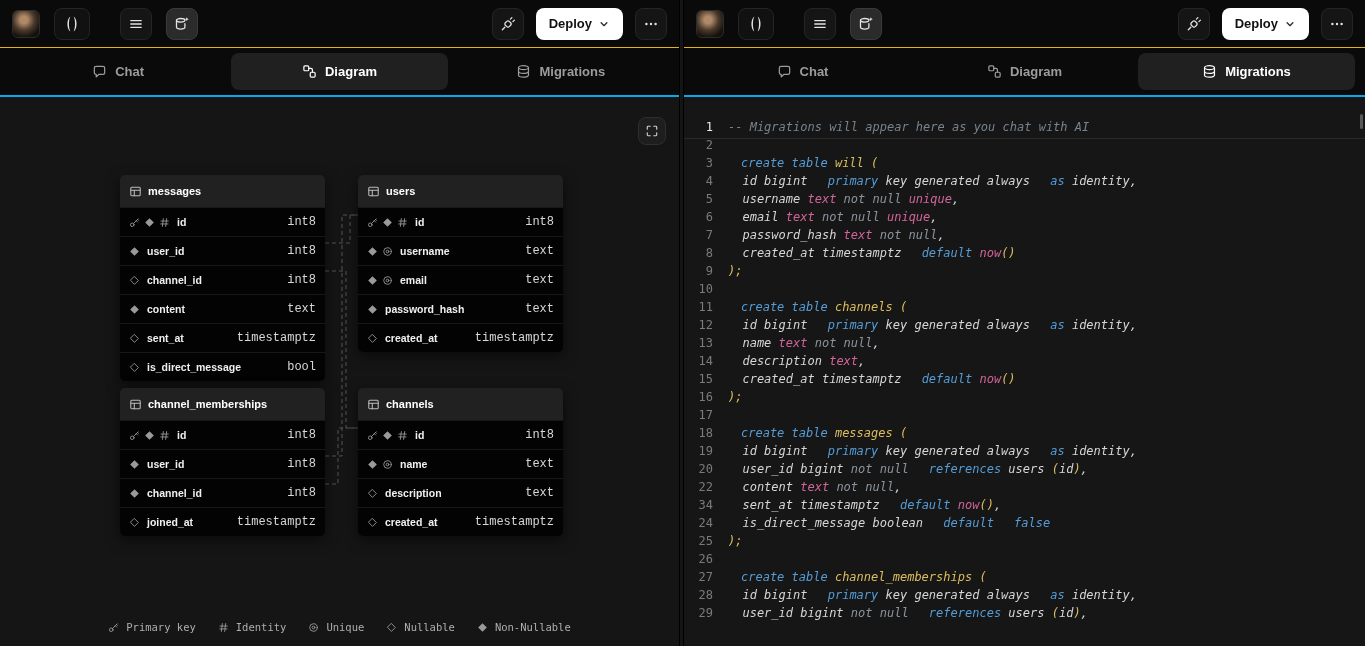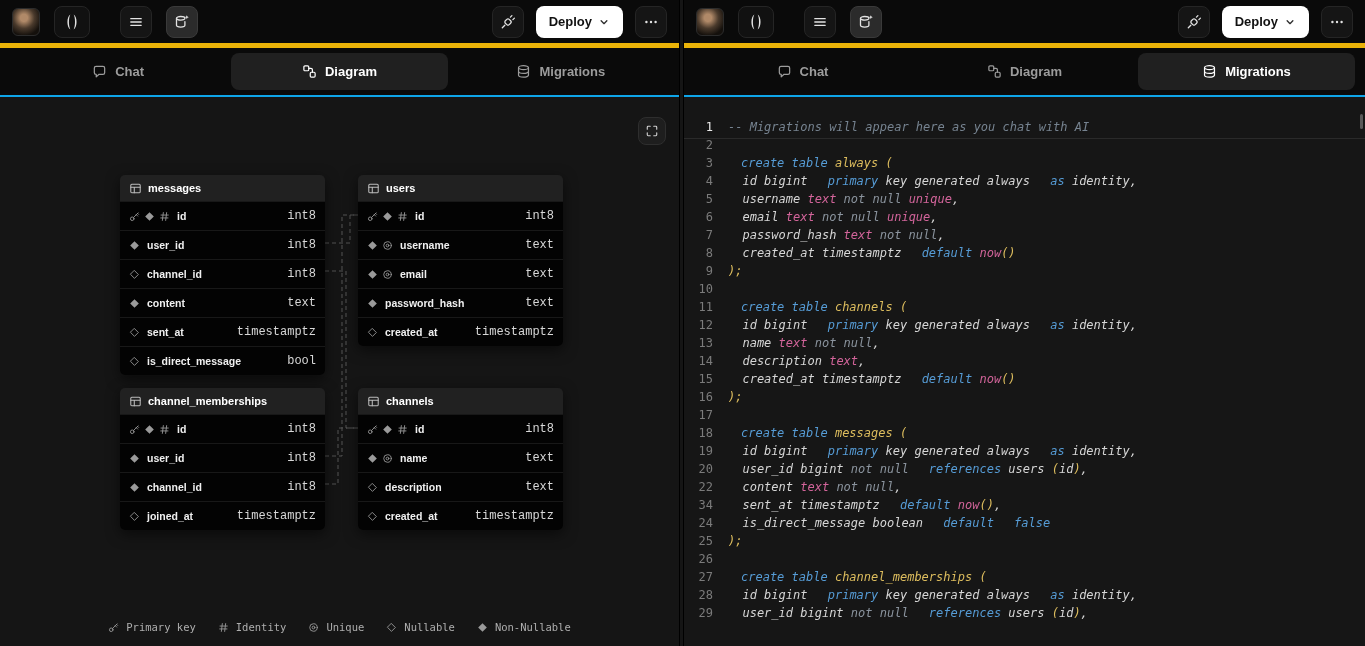--- a/index.html
+++ b/index.html
@@ -4,21 +4,21 @@
 <style>
   html,body{margin:0;padding:0;background:#000;}
   body{width:1365px;height:646px;overflow:hidden;font-family:"Liberation Sans",sans-serif;-webkit-font-smoothing:antialiased;}
   .root{display:flex;width:1365px;height:646px;}
   .panel{display:flex;flex-direction:column;background:#0a0a0a;}
   .panel-left{width:680px;}
   .panel-right{width:682px;}
   .divider{width:3px;background:#151515;border-left:1px solid #000;border-right:1px solid #000;}
 
   
-  .topbar{height:48px;flex:none;display:flex;align-items:center;padding:0 12px;background:#0a0a0a;border-bottom:5px solid #eab308;box-sizing:border-box;}
+  .topbar{height:48px;flex:none;display:flex;align-items:center;padding:0 12px;background:#0a0a0a;border-bottom:1px solid #eab308;box-sizing:border-box;}
   .avatar{width:26px;height:26px;border-radius:6px;margin-right:14px;flex:none;cursor:pointer;
     background:radial-gradient(circle at 42% 34%,#b08968 16%,#4a3a2c 46%,#14100c 78%);border:1px solid #2c2c2c;}
   .icon-btn{width:32px;height:32px;flex:none;border-radius:8px;background:#151515;border:1px solid #252525;color:#e3e3e3;
     display:flex;align-items:center;justify-content:center;cursor:pointer;padding:0;}
   .logo-btn{width:36px;margin-right:30px;background:#111;}
   .menu-btn{margin-right:14px;}
   .sparkle-btn{background:#2b2b2b;border-color:#3a3a3a;}
   .spacer{flex:1;}
   .connect-btn{margin-right:12px;}
   .deploy-btn{height:32px;border:none;border-radius:8px;background:var(--deploy-bg,#fff);color:var(--deploy-text,#111);
@@ -31,21 +31,21 @@
     font-size:13px;font-weight:600;display:flex;align-items:center;justify-content:center;gap:8px;cursor:pointer;}
   .tab.active{background:#202020;color:#fff;}
 
   
   .content{flex:1;position:relative;background:#151515;overflow:hidden;}
 
   
   .relations{position:absolute;left:0;top:0;pointer-events:none;}
   .tables-layer{position:absolute;inset:0;}
   .db-table{position:absolute;width:205px;border-radius:5px;overflow:hidden;box-shadow:0 4px 14px rgba(0,0,0,.55);cursor:grab;}
-  .tbl-head{height:26px;background:#212121;display:flex;align-items:center;gap:6px;padding:0 9px;color:#fff;font-size:11px;font-weight:700;}
+  .tbl-head{height:32px;background:#212121;display:flex;align-items:center;gap:6px;padding:0 9px;color:#fff;font-size:11px;font-weight:700;}
   .tbl-head .icn{color:#bdbdbd;}
   .tbl-row{height:28px;background:#030303;border-top:1px solid #181818;display:flex;align-items:center;gap:5px;padding:0 9px;}
   .row-icons{display:inline-flex;align-items:center;gap:4px;color:#9a9a9a;}
   .col-name{font-size:10.5px;font-weight:700;color:#f0f0f0;margin-left:2px;}
   .col-type{margin-left:auto;font-family:Liberation Mono, monospace;font-size:12px;color:#d8d8d8;}
   .expand-btn{position:absolute;top:20px;right:13px;width:28px;height:28px;border-radius:8px;background:#1e1e1e;border:1px solid #2e2e2e;
     color:#cfcfcf;display:flex;align-items:center;justify-content:center;cursor:pointer;padding:0;}
   .legend{position:absolute;left:0;right:0;bottom:13px;display:flex;justify-content:center;gap:22px;
     font-family:"DejaVu Sans Mono",monospace;font-size:10.5px;color:#aeaeae;}
   .legend-item{display:inline-flex;align-items:center;gap:7px;}
@@ -625,21 +625,21 @@
           </span>
           <span class="tab-label">Migrations</span>
         </button>
       </nav>
 
     <main class="content">
       <div class="editor">
         <div id="code">
             <div class="code-line"><span class="ln active">1</span><span class="lc"><span class="tk-comment">-- Migrations will appear here as you chat with AI</span></span></div>
             <div class="code-line"><span class="ln">2</span><span class="lc"></span></div>
-            <div class="code-line"><span class="ln">3</span><span class="lc"><span class="tk-kw">create table </span><span class="tk-yellow">always (</span></span></div>
+            <div class="code-line"><span class="ln">3</span><span class="lc"><span class="tk-kw">create table </span><span class="tk-yellow">will (</span></span></div>
             <div class="code-line"><span class="ln">4</span><span class="lc"><span class="tk-plain">  id bigint </span><span class="tk-kw">primary</span><span class="tk-plain"> key generated always </span><span class="tk-kw">as</span><span class="tk-plain"> identity,</span></span></div>
             <div class="code-line"><span class="ln">5</span><span class="lc"><span class="tk-plain">  username </span><span class="tk-pink">text</span><span class="tk-gray"> not null </span><span class="tk-pink">unique</span><span class="tk-plain">,</span></span></div>
             <div class="code-line"><span class="ln">6</span><span class="lc"><span class="tk-plain">  email </span><span class="tk-pink">text</span><span class="tk-gray"> not null </span><span class="tk-pink">unique</span><span class="tk-plain">,</span></span></div>
             <div class="code-line"><span class="ln">7</span><span class="lc"><span class="tk-plain">  password_hash </span><span class="tk-pink">text</span><span class="tk-gray"> not null</span><span class="tk-plain">,</span></span></div>
             <div class="code-line"><span class="ln">8</span><span class="lc"><span class="tk-plain">  created_at timestamptz </span><span class="tk-kw">default</span><span class="tk-plain"> </span><span class="tk-pink">now</span><span class="tk-yellow">()</span></span></div>
             <div class="code-line"><span class="ln">9</span><span class="lc"><span class="tk-yellow">);</span></span></div>
             <div class="code-line"><span class="ln">10</span><span class="lc"></span></div>
             <div class="code-line"><span class="ln">11</span><span class="lc"><span class="tk-kw">create table </span><span class="tk-yellow">channels (</span></span></div>
             <div class="code-line"><span class="ln">12</span><span class="lc"><span class="tk-plain">  id bigint </span><span class="tk-kw">primary</span><span class="tk-plain"> key generated always </span><span class="tk-kw">as</span><span class="tk-plain"> identity,</span></span></div>
             <div class="code-line"><span class="ln">13</span><span class="lc"><span class="tk-plain">  name </span><span class="tk-pink">text</span><span class="tk-gray"> not null</span><span class="tk-plain">,</span></span></div>

